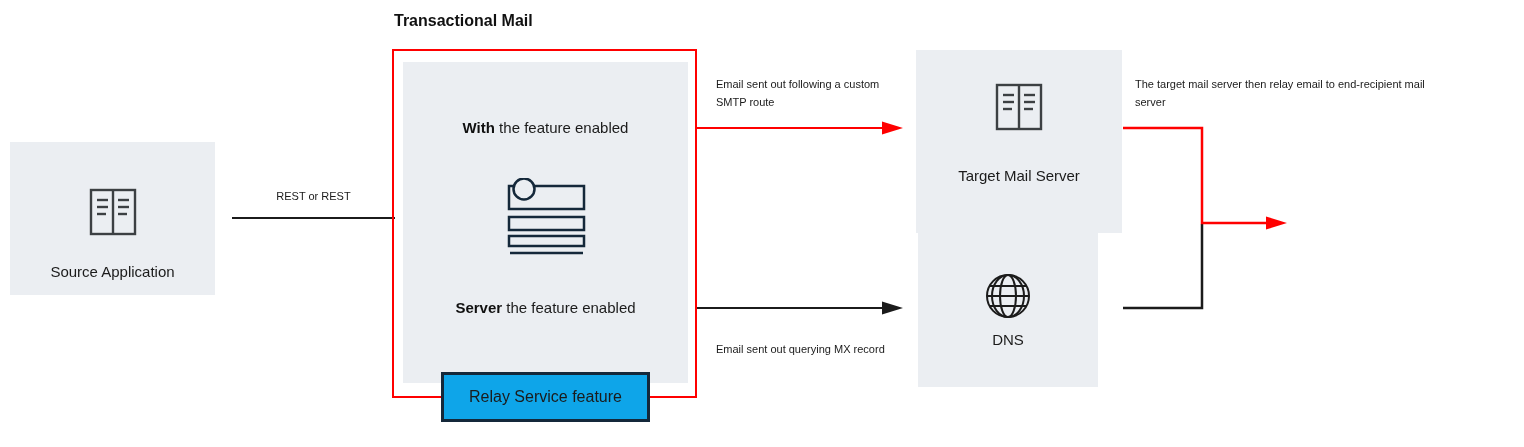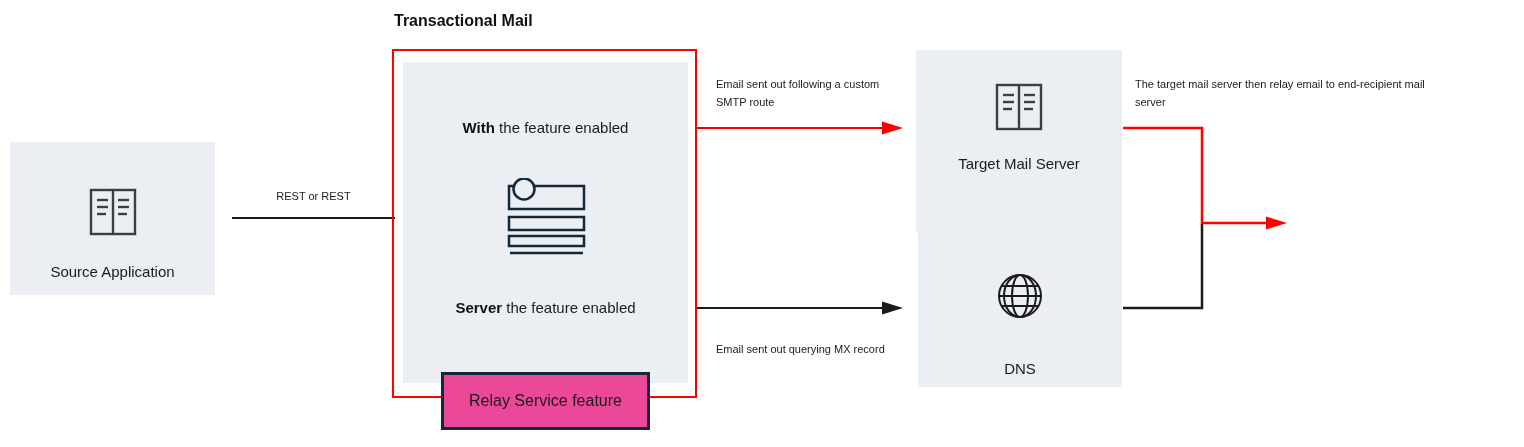--- a/index.html
+++ b/index.html
@@ -9,32 +9,32 @@
     --ink:#1b1b1b;
     --icon-gray:#3c4043;
   }
   *{margin:0;padding:0;box-sizing:border-box;}
   body{background:#fff;font-family:"Liberation Sans",sans-serif;}
   .canvas{position:relative;width:1524px;height:447px;background:#fff;overflow:hidden;}
   .wires{position:absolute;left:0;top:0;width:1524px;height:447px;}
   .node{position:absolute;background:var(--fill);display:flex;flex-direction:column;align-items:center;}
   .node-label{font-size:15px;color:var(--ink);}
   .node-source{left:10px;top:142px;width:205px;height:153px;padding-top:46px;gap:27px;}
-  .node-target{left:916px;top:50px;width:206px;height:183px;padding-top:33px;gap:24px;}
-  .node-dns{left:918px;top:231px;width:204px;height:156px;padding-top:42px;gap:41px;}
+  .node-target{left:916px;top:50px;width:206px;height:183px;padding-top:33px;gap:36px;}
+  .node-dns{left:918px;top:231px;width:180px;height:156px;padding-top:42px;gap:12px;}
   .node-recipient{left:1303px;top:142px;width:212px;height:156px;padding-top:30px;gap:27px;}
   .diagram-title{position:absolute;left:394px;top:12px;font-size:16px;font-weight:bold;color:#111;}
   .relay-outer{position:absolute;left:392px;top:49px;width:305px;height:349px;border:2px solid var(--red);}
   .relay-inner{position:absolute;left:403px;top:62px;width:285px;height:321px;background:var(--fill);}
   .feature-line{position:absolute;left:0;width:100%;text-align:center;font-size:15px;color:var(--ink);}
   .feature-line b{color:#111;}
   .with-line{top:57px;}
   .without-line{top:237px;}
   .form-icon-wrap{position:absolute;top:116px;left:50%;margin-left:-40px;}
-  .relay-footer{position:absolute;left:441px;top:372px;width:209px;height:58px;background:#ec4899;
+  .relay-footer{position:absolute;left:441px;top:372px;width:209px;height:50px;background:#0ea5e9;
     border:3px solid var(--navy);display:flex;align-items:center;justify-content:center;
     font-size:16px;color:var(--ink);z-index:3;}
   .lbl{position:absolute;font-size:11px;line-height:18px;color:var(--ink);}
   .lbl-rest{left:232px;top:187px;width:163px;text-align:center;}
   .lbl-custom{left:716px;top:75px;width:195px;}
   .lbl-mx{left:716px;top:340px;width:195px;}
   .lbl-relayinfo{left:1135px;top:75px;width:300px;}
 </style>
 </head>
 <body>

